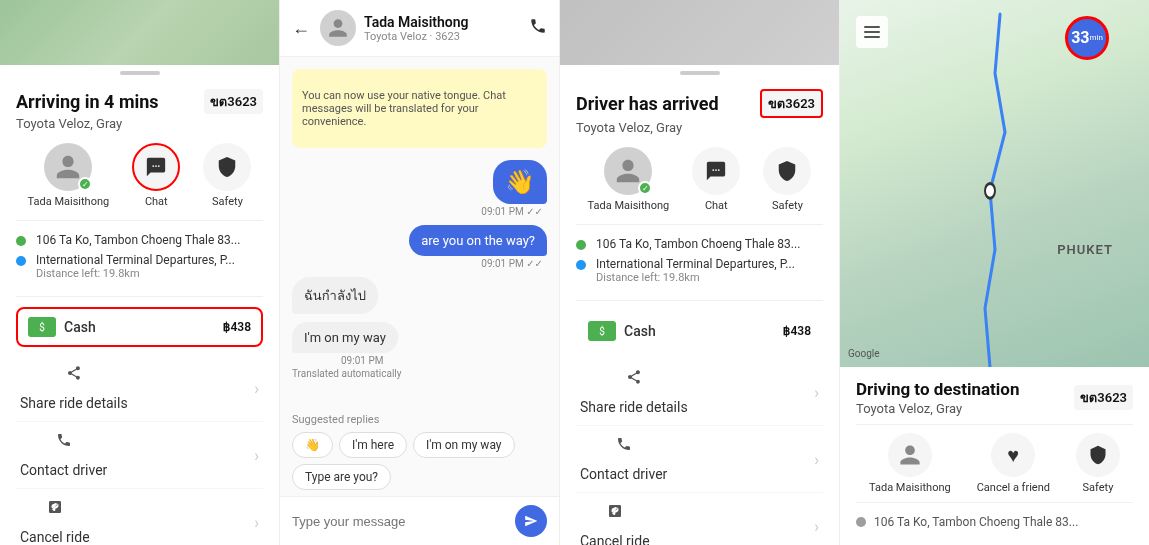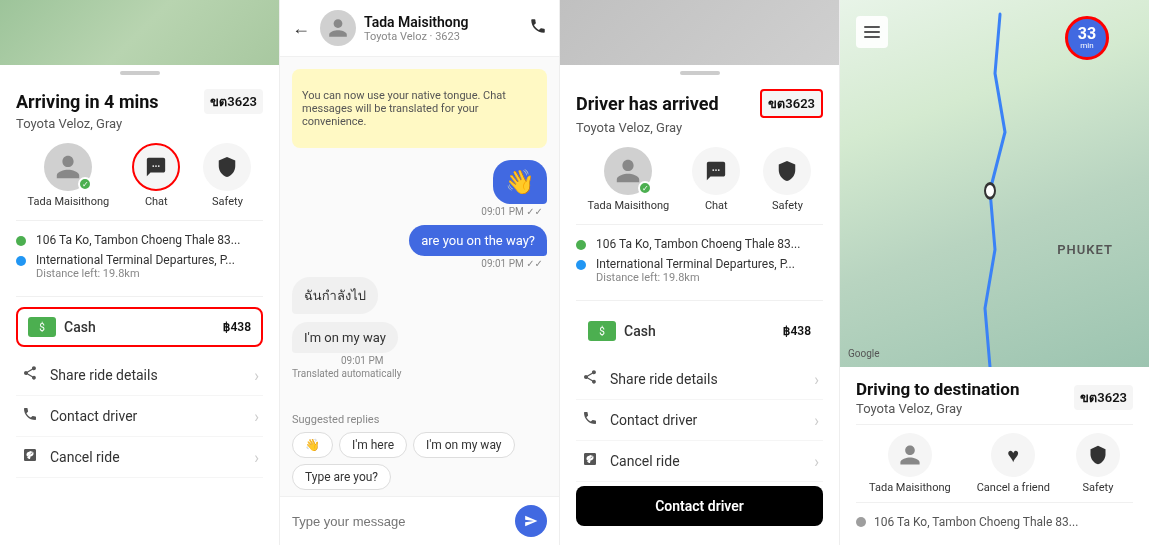--- a/index.html
+++ b/index.html
@@ -242,20 +242,21 @@
       align-items: center;
       justify-content: space-between;
       padding: 10px 4px;
       border-bottom: 1px solid #f5f5f5;
       cursor: pointer;
     }
     .menu-left {
       display: flex;
       align-items: center;
       gap: 10px;
+      flex-direction: column;
     }
     .menu-icon {
       width: 20px;
       text-align: center;
       color: #555;
     }
     .menu-text {
       font-size: 14px;
       color: #333;
     }
@@ -428,21 +429,21 @@
     }
     .eta-badge {
       position: absolute;
       top: 16px;
       right: 40px;
       width: 44px;
       height: 44px;
       background: #4169E1;
       border-radius: 50%;
       display: flex;
-      flex-direction: column;
+      flex-direction: row;
       align-items: center;
       justify-content: center;
       color: #fff;
       border: 3px solid red;
     }
     .eta-num {
       font-size: 16px;
       font-weight: 700;
       line-height: 1;
     }

